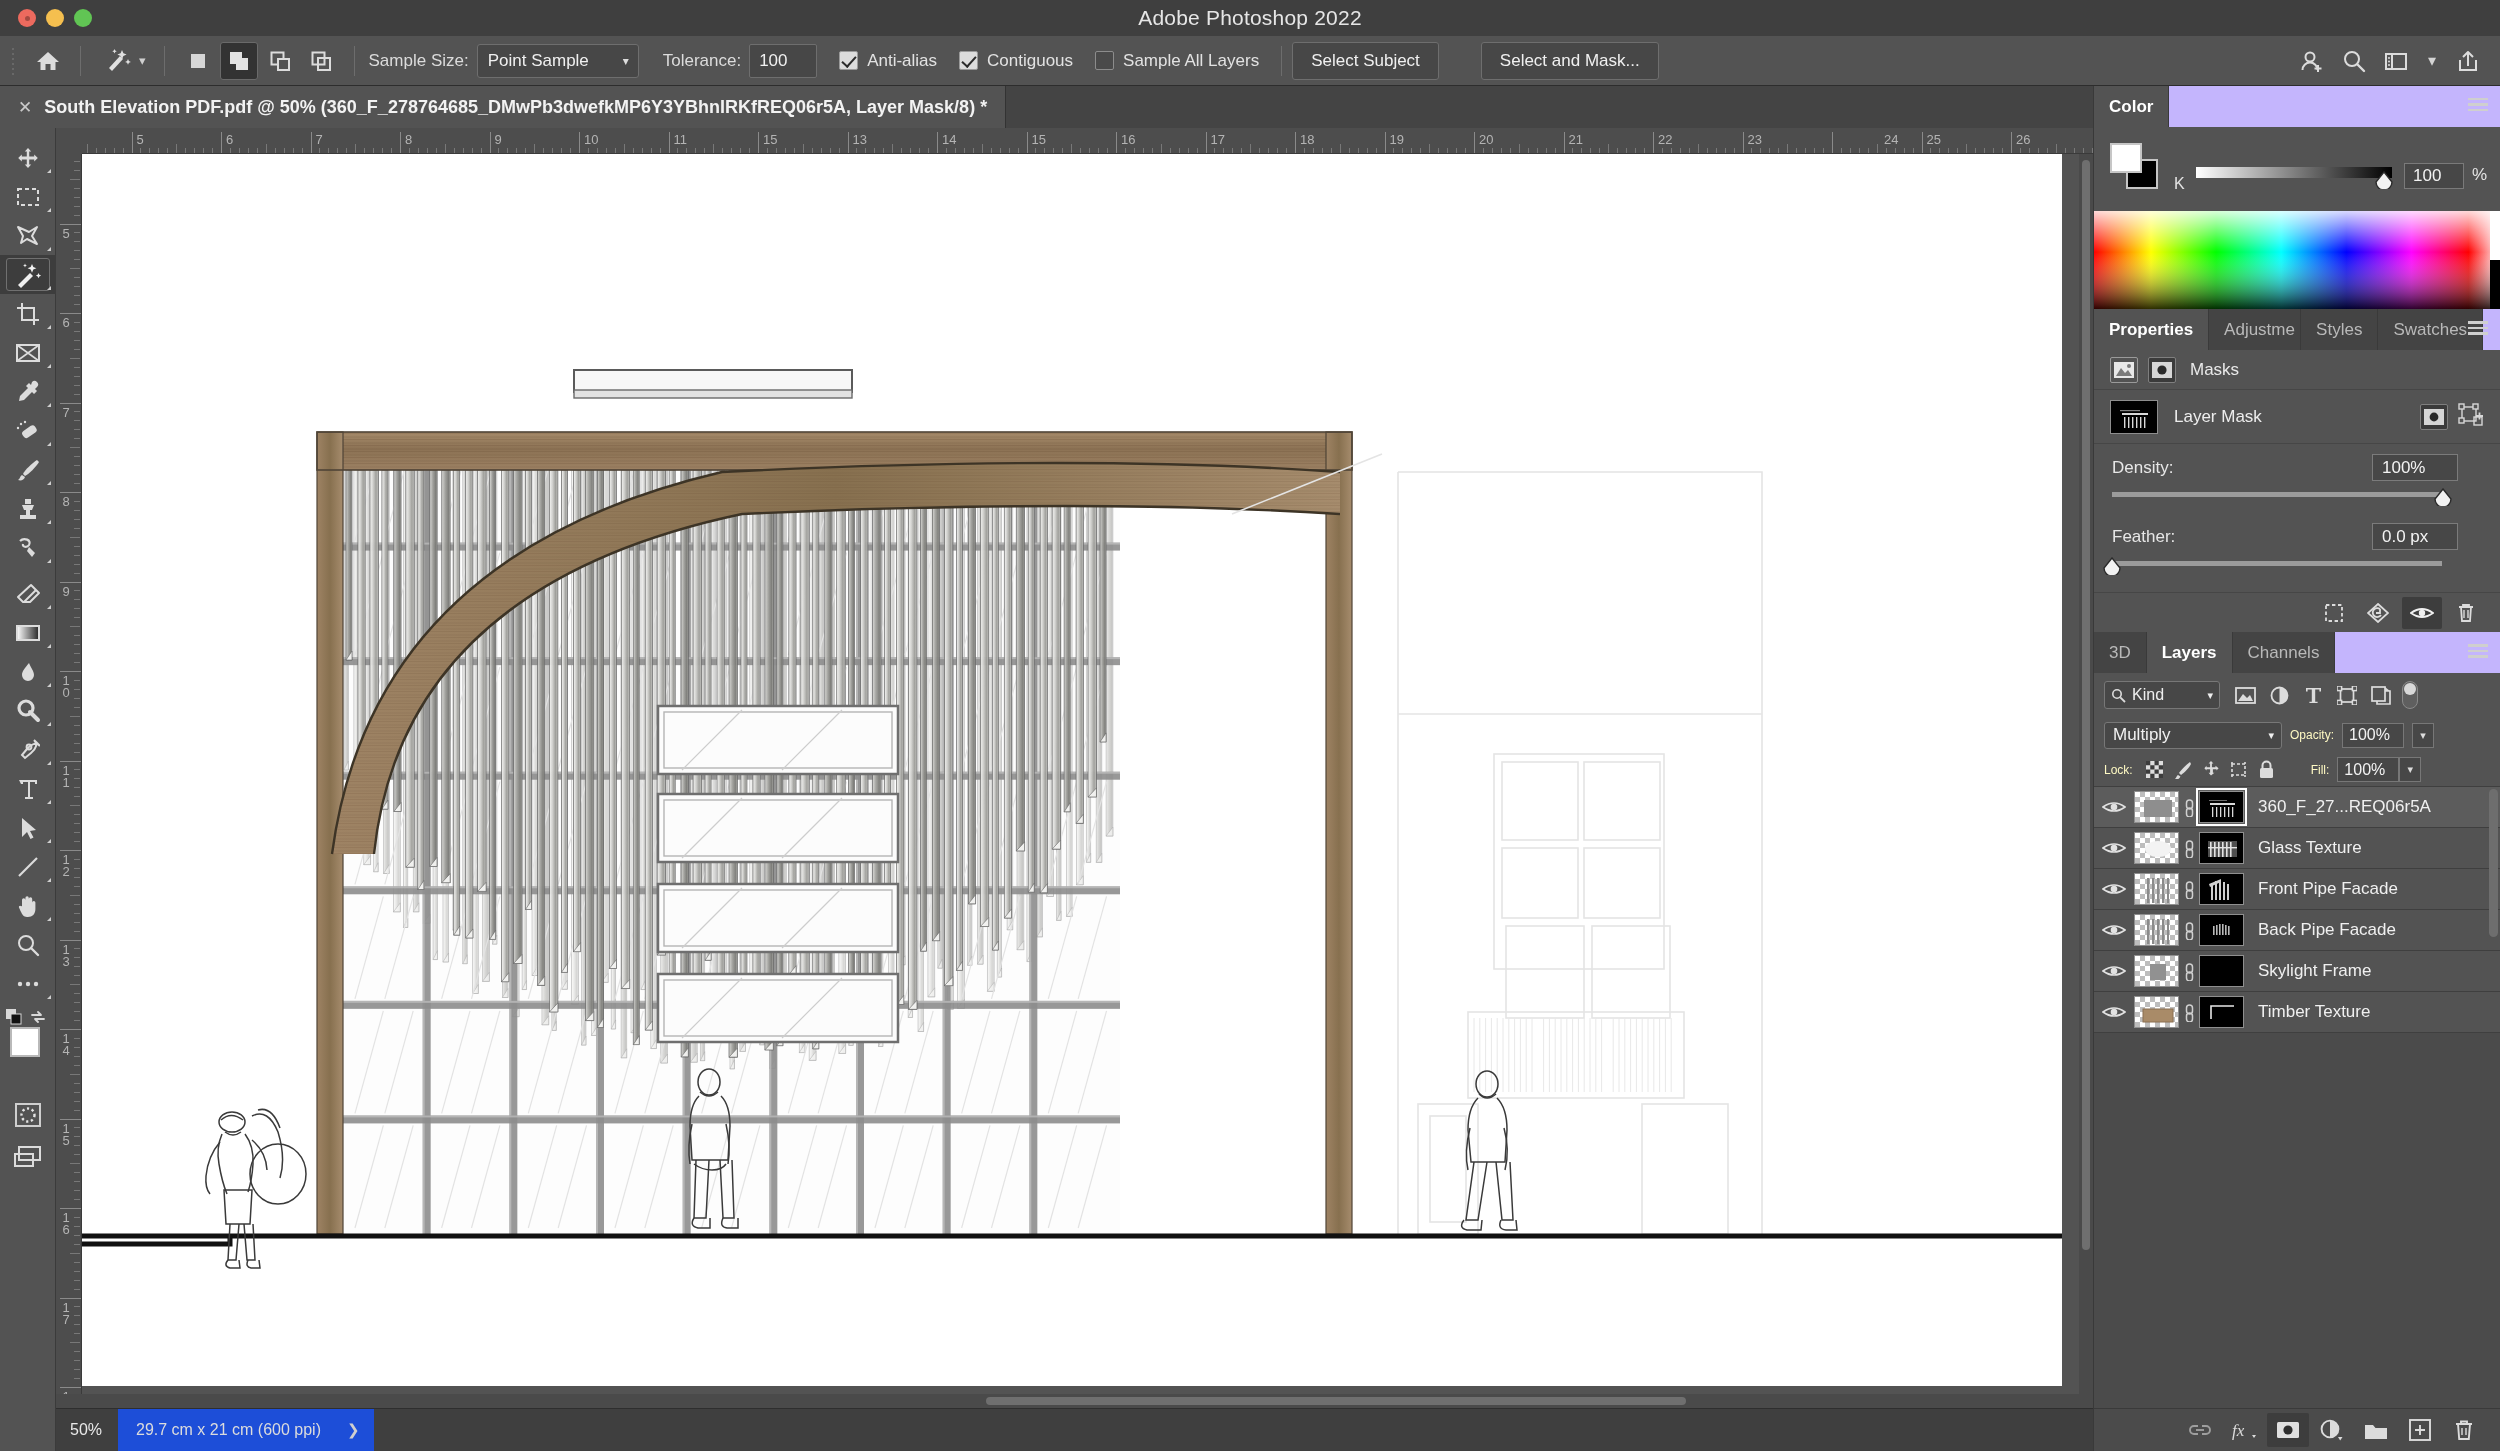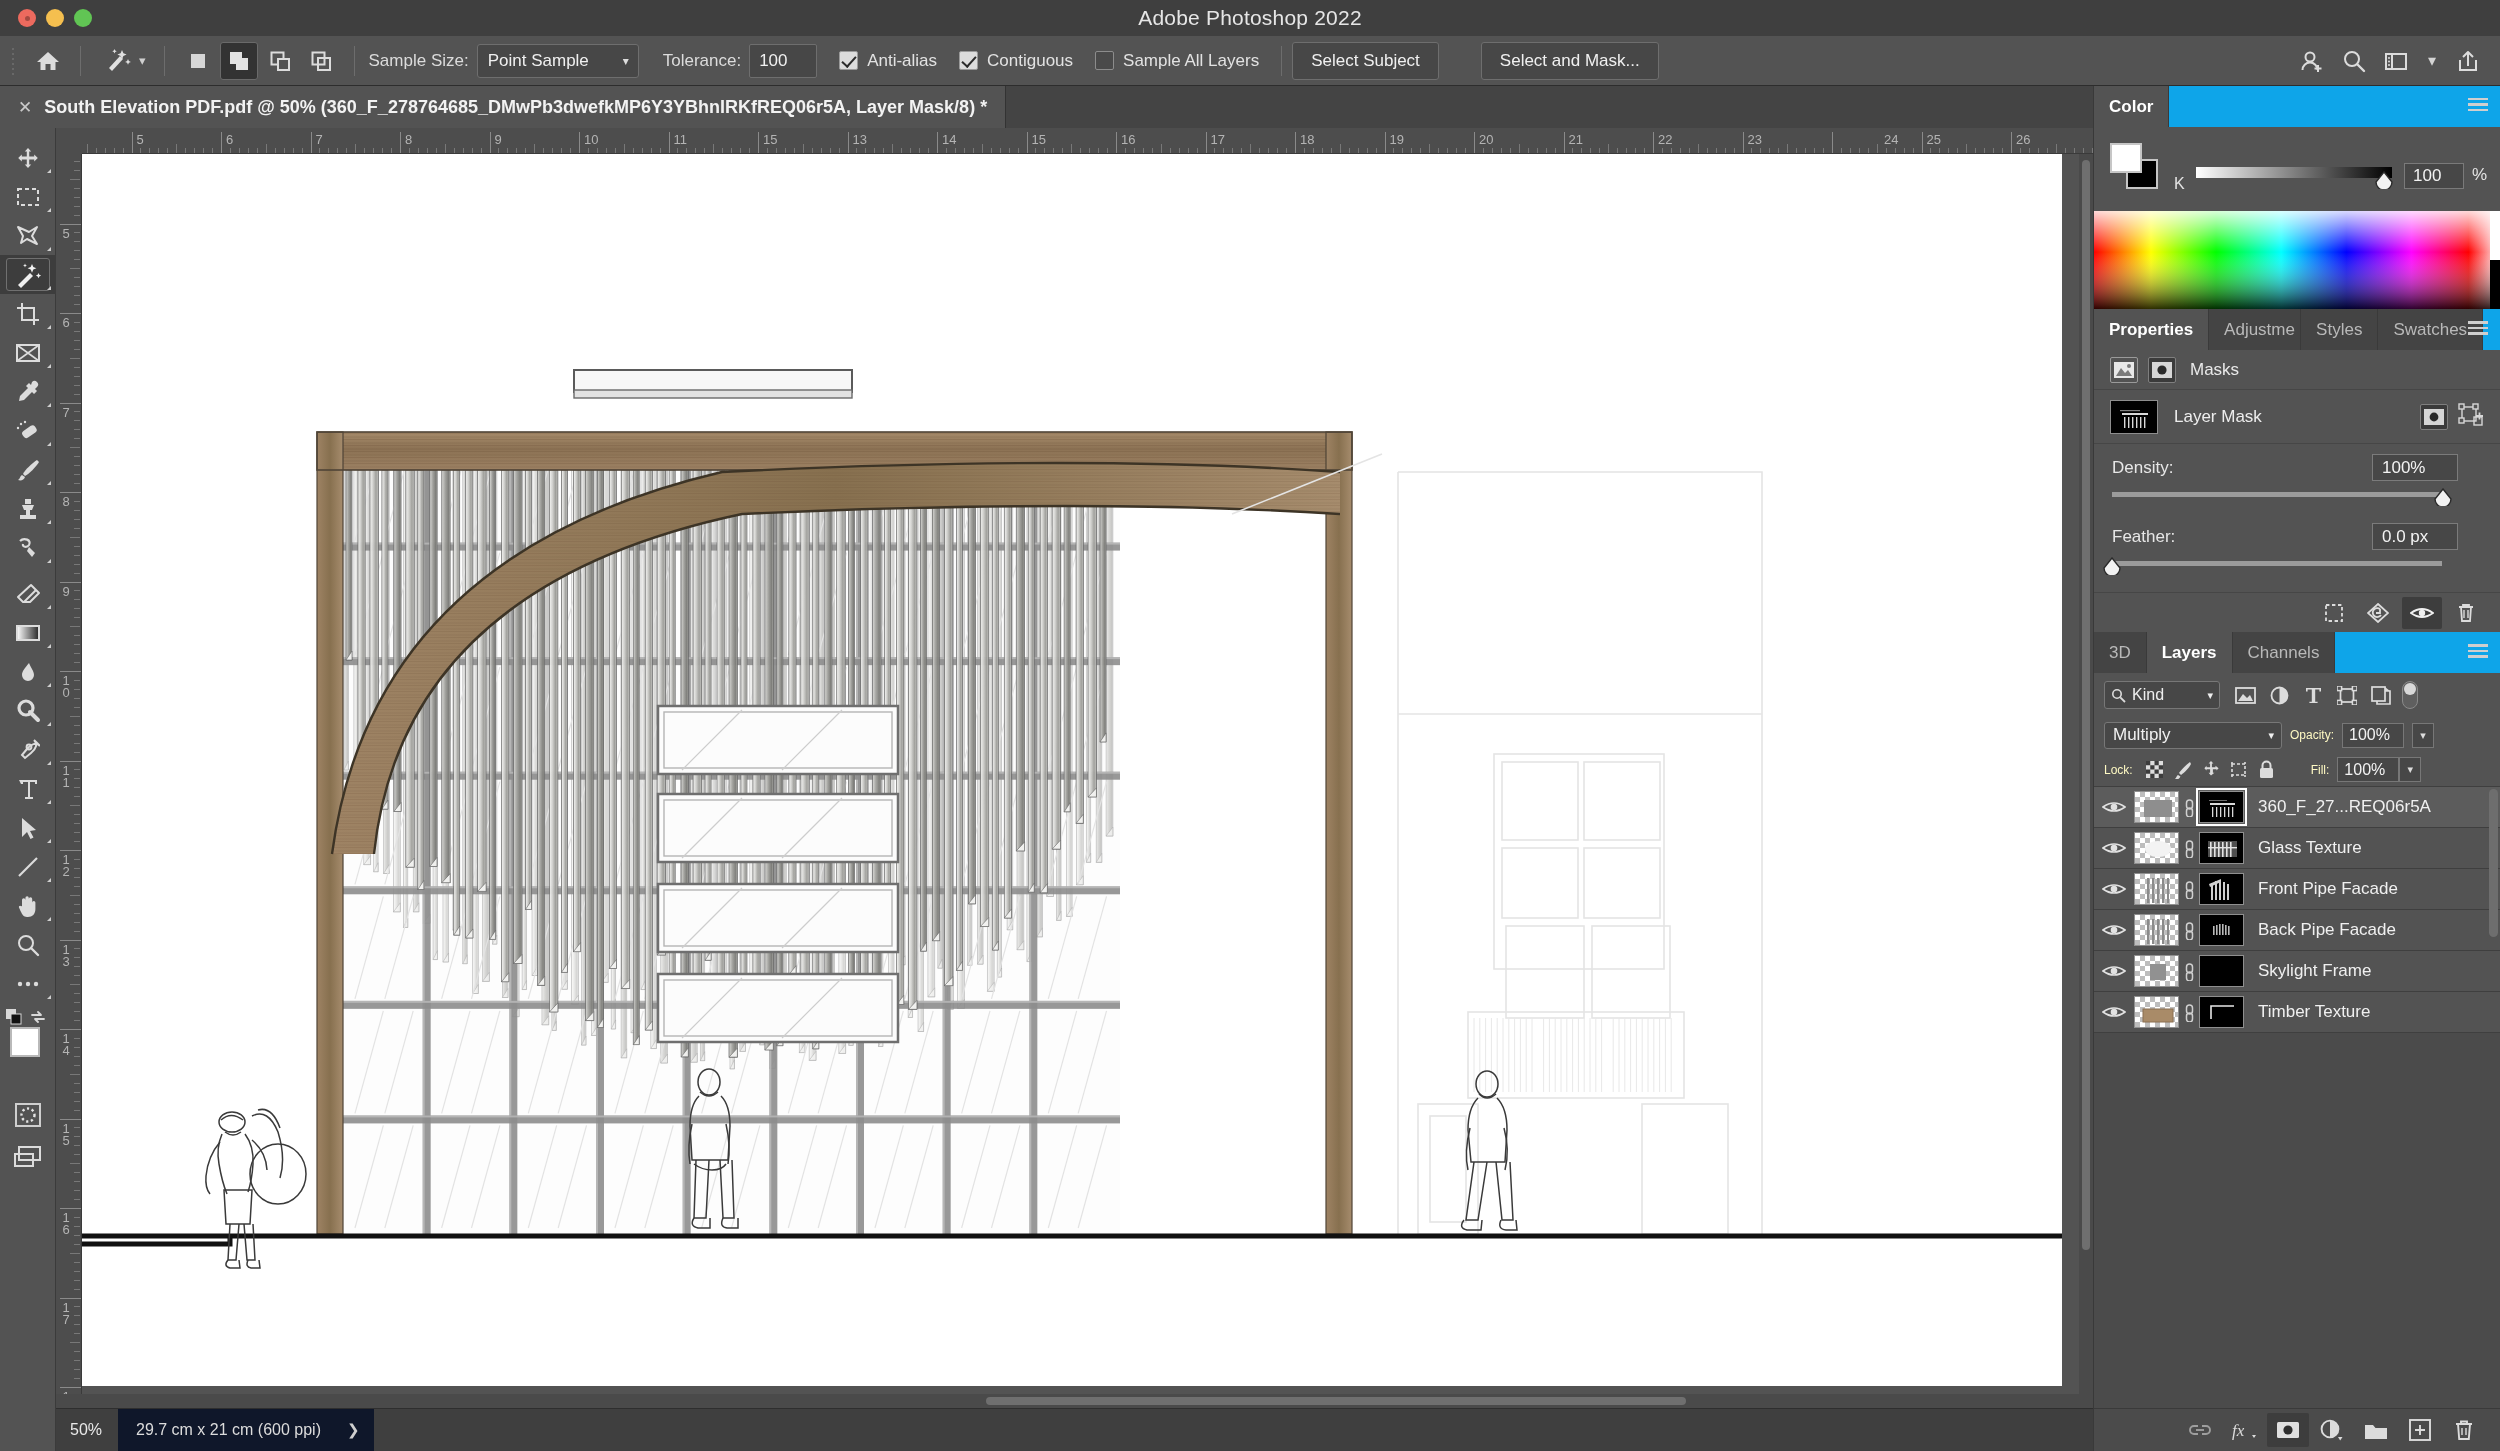--- a/index.html
+++ b/index.html
@@ -98,21 +98,21 @@
     background:#535353; overflow:hidden; }
   .paper { position:absolute; left:0px; top:0px; width:1980px; height:1232px; background:#ffffff; }
 
   
   .art { position:absolute; left:0; top:0; width:1980px; height:1232px; }
 
   
   .dock { position:absolute; right:0; top:86px; width:407px; height:1365px; background:#4b4b4b;
     border-left:1px solid #393939; }
 
-  .panel-tabs { display:flex; align-items:stretch; height:41px; background:#0ea5e9; position:relative; }
+  .panel-tabs { display:flex; align-items:stretch; height:41px; background:#c4b5fd; position:relative; }
   .ptab { display:flex; align-items:center; padding:0 15px; font-size:17px; color:#b9b9b9;
     background:#444444; border-right:1px solid #3a3a3a; white-space:nowrap; }
   .ptab.active { background:#535353; color:#ffffff; font-weight:bold; }
   .pmenu { position:absolute; right:12px; top:12px; width:20px; height:16px;
     background-image:repeating-linear-gradient(180deg,#cfcfcf 0 2.5px, transparent 2.5px 5.5px); }
 
   .panelbody { background:#535353; }
 
   
   .colorpanel { height:182px; position:relative; }
@@ -193,21 +193,21 @@
     gap:2px; padding-right:16px; }
   .lfbtn { width:42px; height:34px; display:flex; align-items:center; justify-content:center; color:#dcdcdc; border-radius:2px;}
   .lfbtn.active { background:#3d3d3d; }
 
   .vscroll { position:absolute; right:2px; top:0; width:9px; background:#6e6e6e; border-radius:5px; }
 
   
   .statusbar { position:absolute; left:56px; bottom:0; width:2037px; height:43px; background:#3f3f3f;
     display:flex; align-items:center; border-top:1px solid #2e2e2e; }
   .zoomfield { width:62px; font-size:16px; color:#e9e9e9; padding-left:14px; }
-  .docinfo { height:43px; background:#0f172a; display:flex; align-items:center; gap:26px;
+  .docinfo { height:43px; background:#1d4ed8; display:flex; align-items:center; gap:26px;
     padding:0 14px 0 18px; font-size:16px; color:#dcdcdc; }
   .docinfo .ar { font-size:15px; color:#cfcfcf; }
   .hscrollwrap { position:absolute; left:56px; bottom:43px; width:2037px; height:14px; background:#4a4a4a; }
   .hscroll { position:absolute; top:3px; height:8px; background:#6f6f6f; border-radius:4px; }
   .vscrollwrap { position:absolute; right:407px; top:154px; width:14px; height:1254px; background:#4a4a4a; }
   .vscrollbar { position:absolute; left:3px; width:8px; background:#6f6f6f; border-radius:4px; }
 </style>
 </head>
 <body>
 

